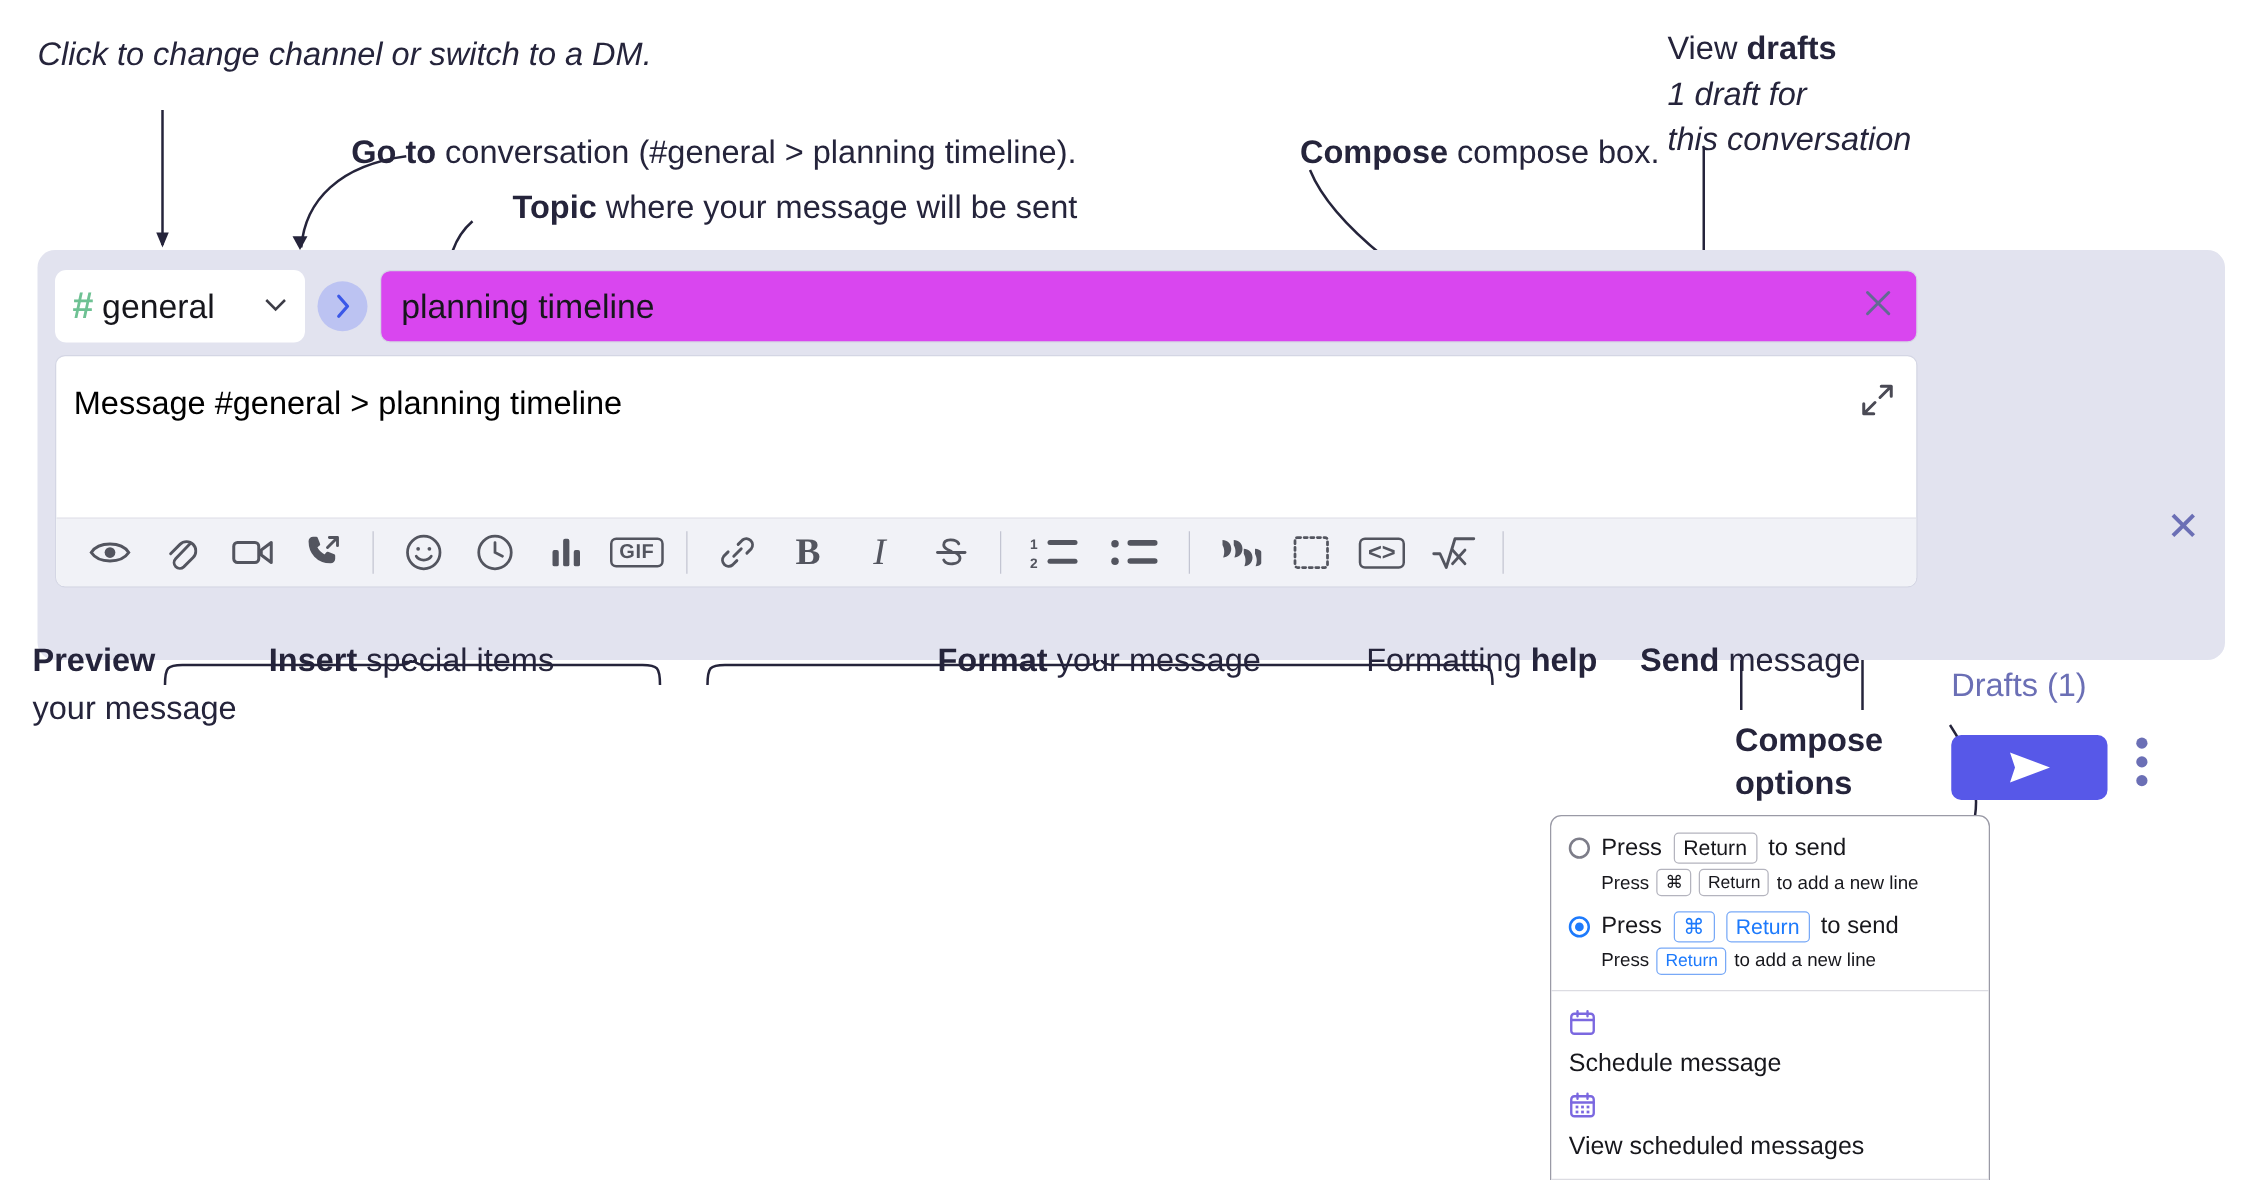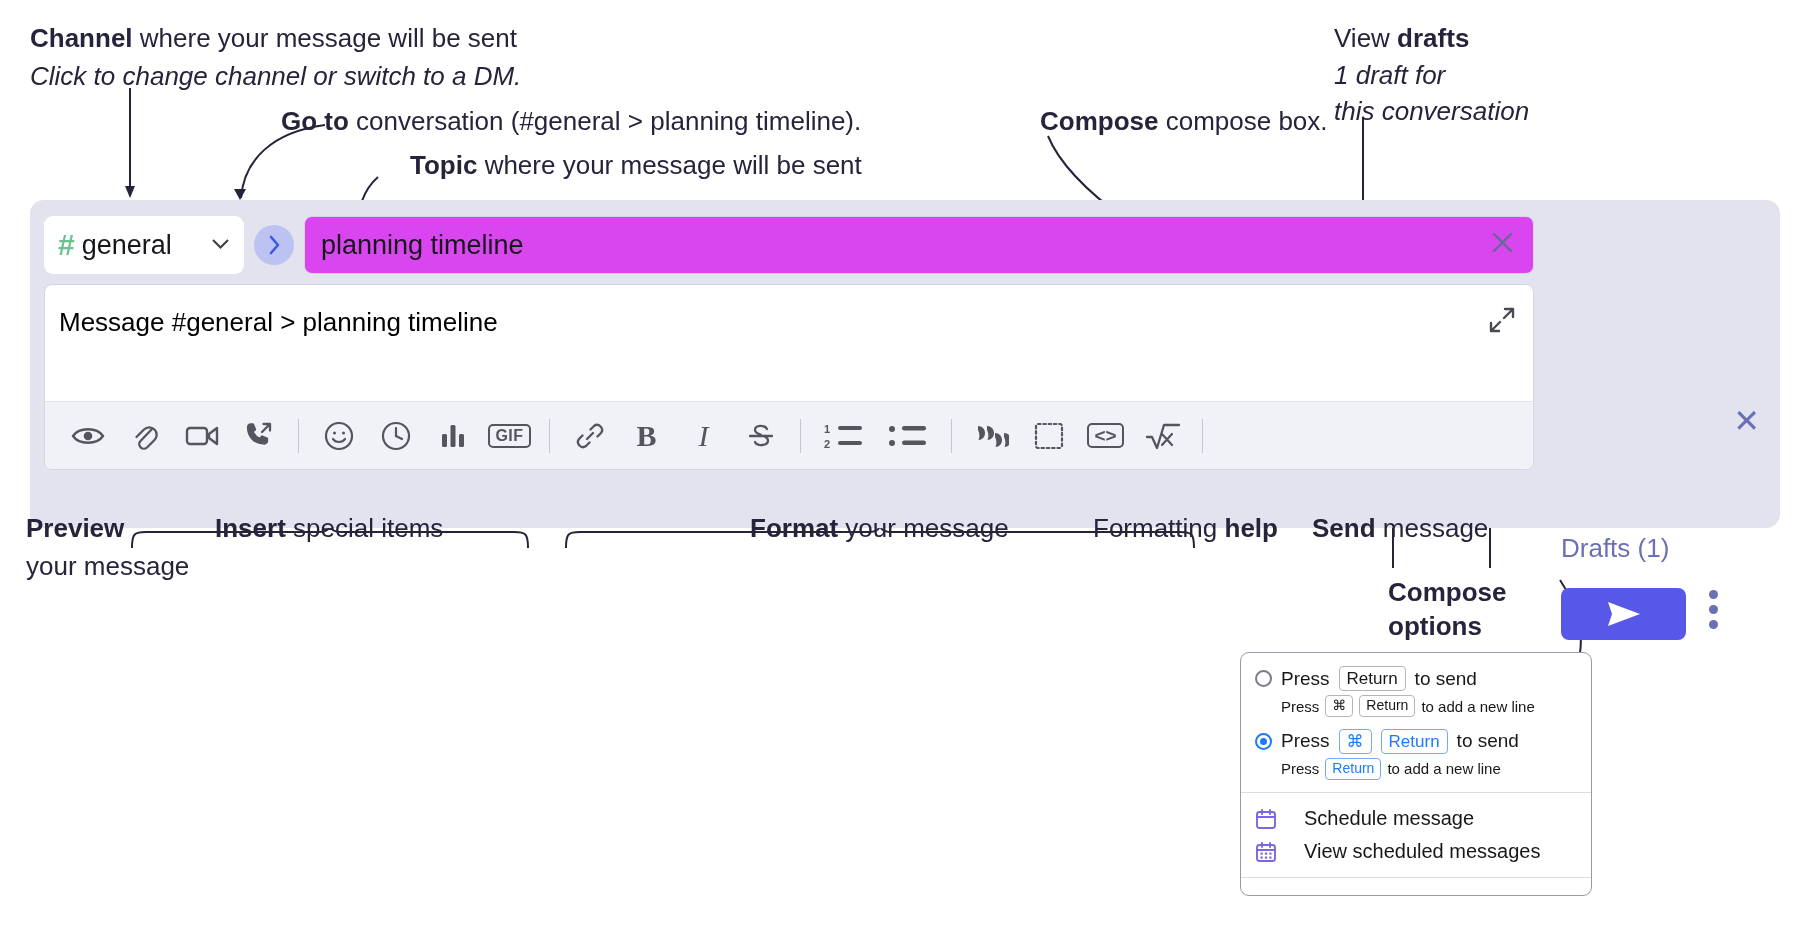--- a/index.html
+++ b/index.html
@@ -43,21 +43,21 @@
   
   #msg-wrap{
     margin-top:10px;background:#fff;border-radius:8px;border:1px solid #d4d6e4;
     height:186px;box-sizing:border-box;position:relative;overflow:hidden;
   }
   #msg-placeholder{
     position:absolute;left:14px;top:22px;font-size:26px;color:#000000;
   }
   #expand-icon{position:absolute;right:18px;top:22px;width:26px;height:26px;color:#4a4a55;}
   #toolbar{
-    position:absolute;left:0;right:0;bottom:0;height:68px;background:#f1f2f7;
+    position:absolute;left:0;right:0;bottom:0;height:55px;background:#f1f2f7;
     border-top:1px solid #e3e4ec;display:flex;align-items:center;padding-left:14px;box-sizing:border-box;
   }
   .tb-item{width:57px;height:52px;display:flex;align-items:center;justify-content:center;color:#53555f;}
   .tb-sep{width:1px;height:34px;background:#c3c5d2;margin:0 11px;}
   .tb-item svg{display:block;}
   .gifbox{border:2.4px solid #53555f;border-radius:5px;padding:1px 5px;font-size:16px;font-weight:bold;letter-spacing:.5px;}
   .codebox{border:2.4px solid #53555f;border-radius:5px;padding:1px 5px;font-size:19px;line-height:1;font-weight:bold;}
   .qmark{font-size:32px;color:#4a4a55;}
 
   
@@ -82,21 +82,21 @@
   .radio{width:17px;height:17px;border-radius:50%;border:2px solid #7d7d89;box-sizing:border-box;flex:0 0 auto;}
   .radio.on{border-color:#1d7afc;position:relative;}
   .radio.on::after{content:"";position:absolute;left:3px;top:3px;width:7px;height:7px;border-radius:50%;background:#1d7afc;}
   .rtxt{font-size:19px;color:#17171c;}
   .sub-row{display:flex;align-items:center;gap:6px;padding:1px 14px 3px 40px;}
   .stxt{font-size:15px;color:#17171c;}
   .key{border:1px solid #b4b4be;border-radius:4px;padding:1px 7px;font-size:17px;color:#17171c;background:#fff;display:inline-block;line-height:1.25;}
   .key.sm{font-size:14px;padding:1px 6px;}
   .key.blue{border-color:#78a9f7;color:#1d7afc;}
   .menu-div{height:1px;background:#dcdce2;margin:9px 0;}
-  .menu-row{display:flex;align-items:flex-end;gap:27px;padding:5px 14px;}
+  .menu-row{display:flex;align-items:flex-start;gap:11px;padding:5px 14px;flex-direction:column;}
   .menu-row .mtxt{font-size:20px;color:#17171c;}
   .mi{width:22px;height:22px;color:#7b68e0;flex:0 0 auto;}
 </style>
 </head>
 <body>
 
 <svg class="an-svg">
   <g fill="none" stroke="#25243b" stroke-width="2">
     <path d="M130 88 L130 196"></path>
     <path d="M325 125 C 272 132, 244 160, 241 198"></path>
@@ -121,21 +121,20 @@
     <polygon points="1393,438 1387,450 1399,450"></polygon>
   </g>
 
   <g fill="none" stroke="#25243b" stroke-width="2">
     <path d="M132 548 C132 534, 134 532, 146 532 L318 532 C330 532, 330 528, 330 518 C330 528, 330 532, 342 532 L514 532 C526 532, 528 534, 528 548"></path>
     <path d="M566 548 C566 534, 568 532, 580 532 L868 532 C880 532, 880 528, 880 518 C880 528, 880 532, 892 532 L1180 532 C1192 532, 1194 534, 1194 548"></path>
   </g>
 </svg>
 
 <div class="ann" style="left:30px;top:22px;font-size:26px;">
-  <div><b>Channel</b><span> where your message will be sent</span></div>
   <div style="margin-top:5px;"><i>Click to change channel or switch to a DM.</i></div>
 </div>
 
 <div class="ann" style="left:281px;top:105px;font-size:26px;">
   <b>Go to</b><span> conversation (#general &gt; planning timeline).</span>
 </div>
 
 <div class="ann" style="left:410px;top:149px;font-size:26px;">
   <b>Topic</b><span> where your message will be sent</span>
 </div>

